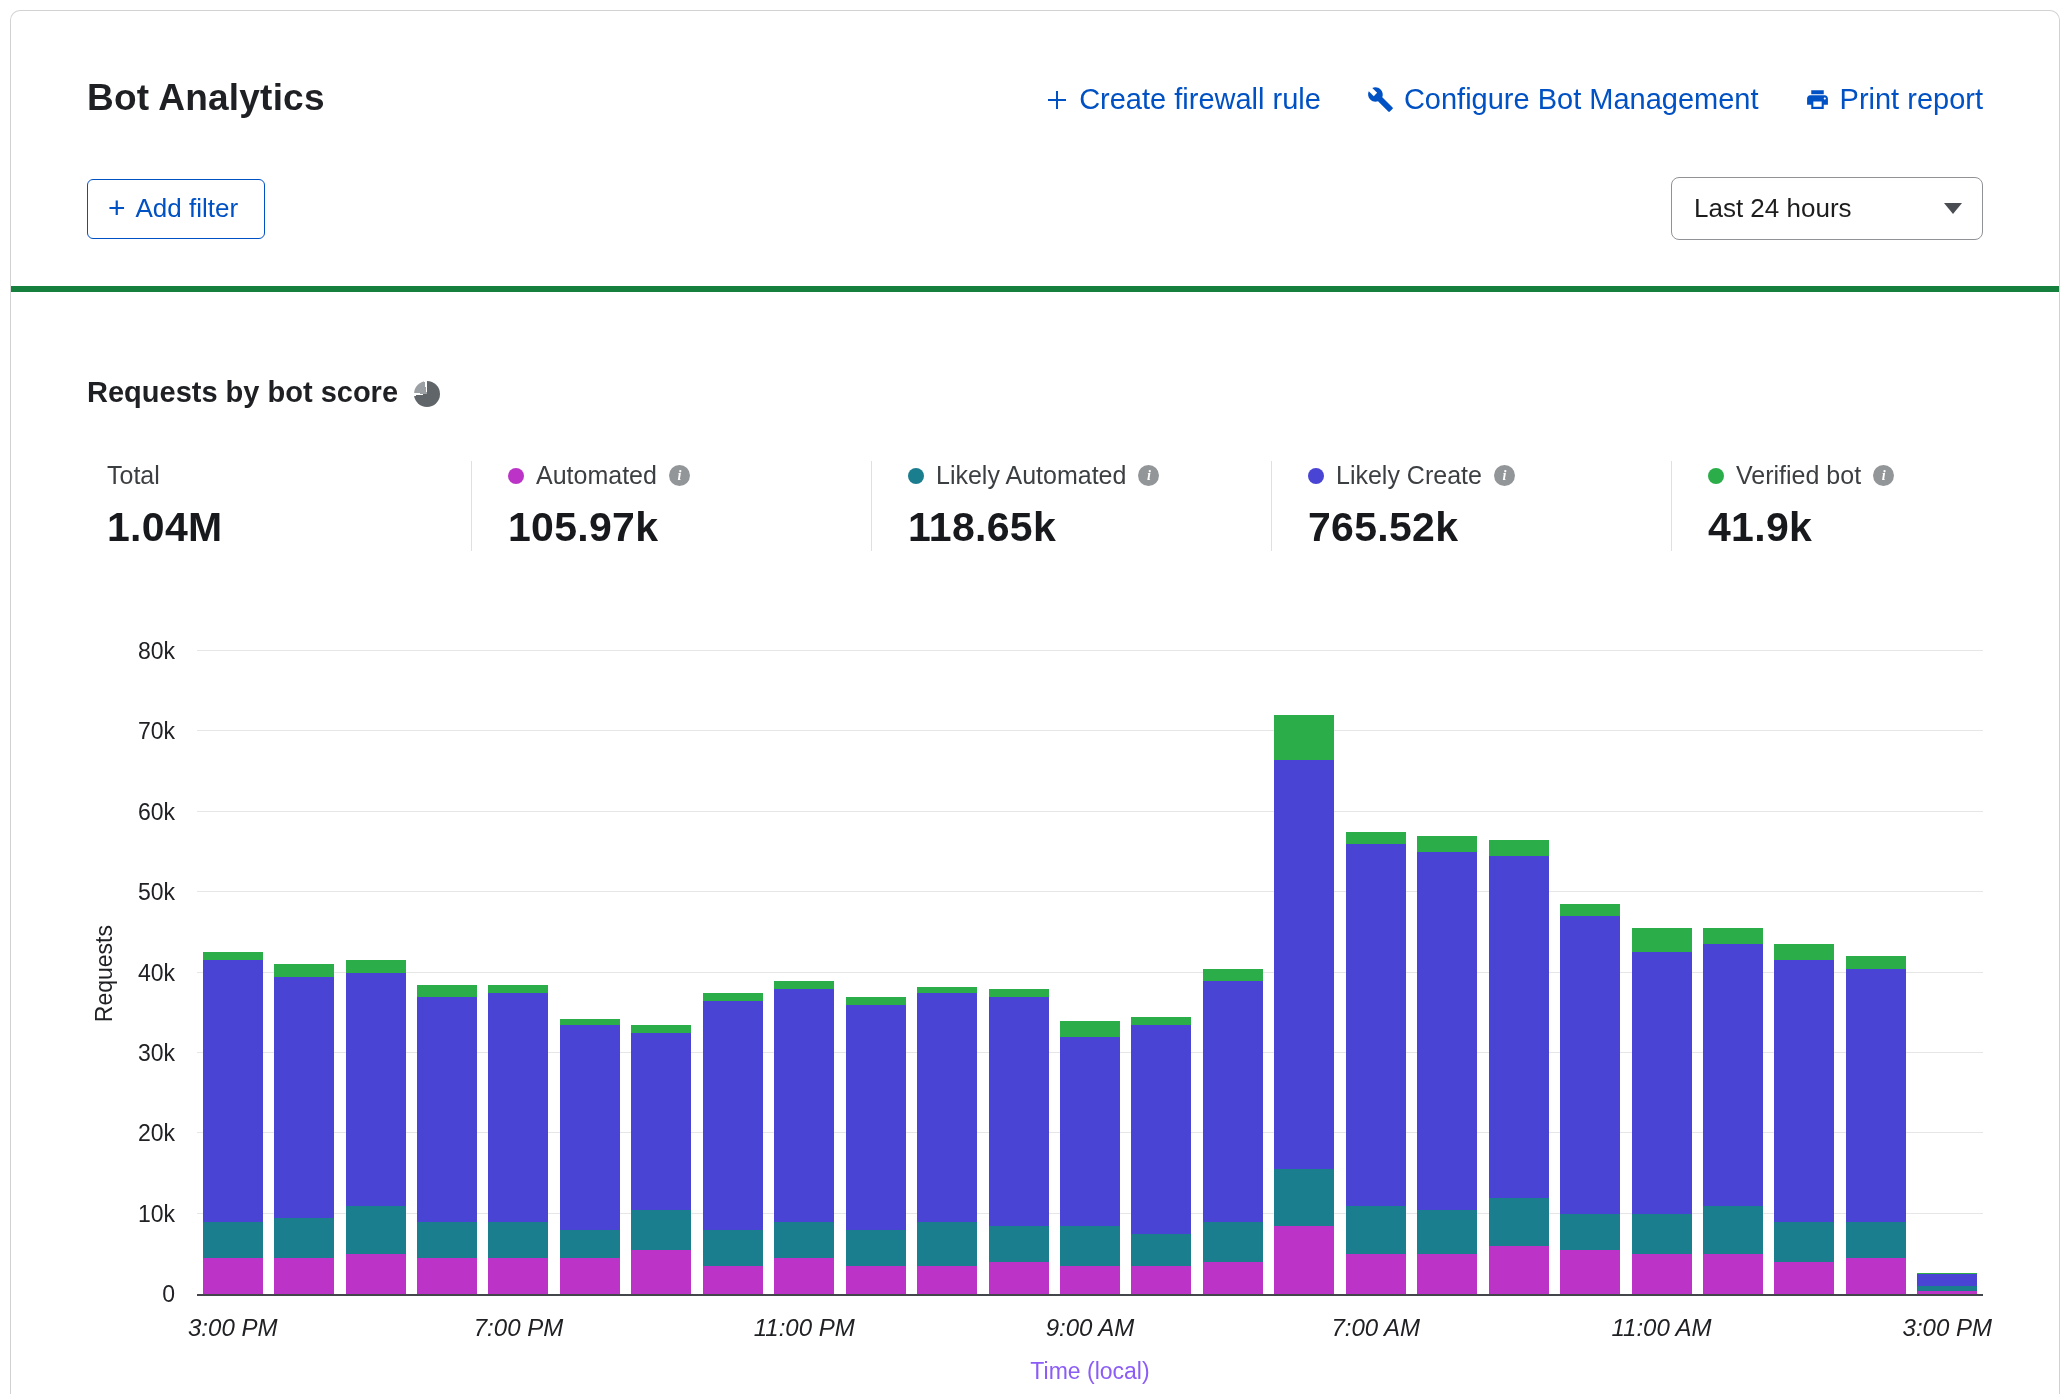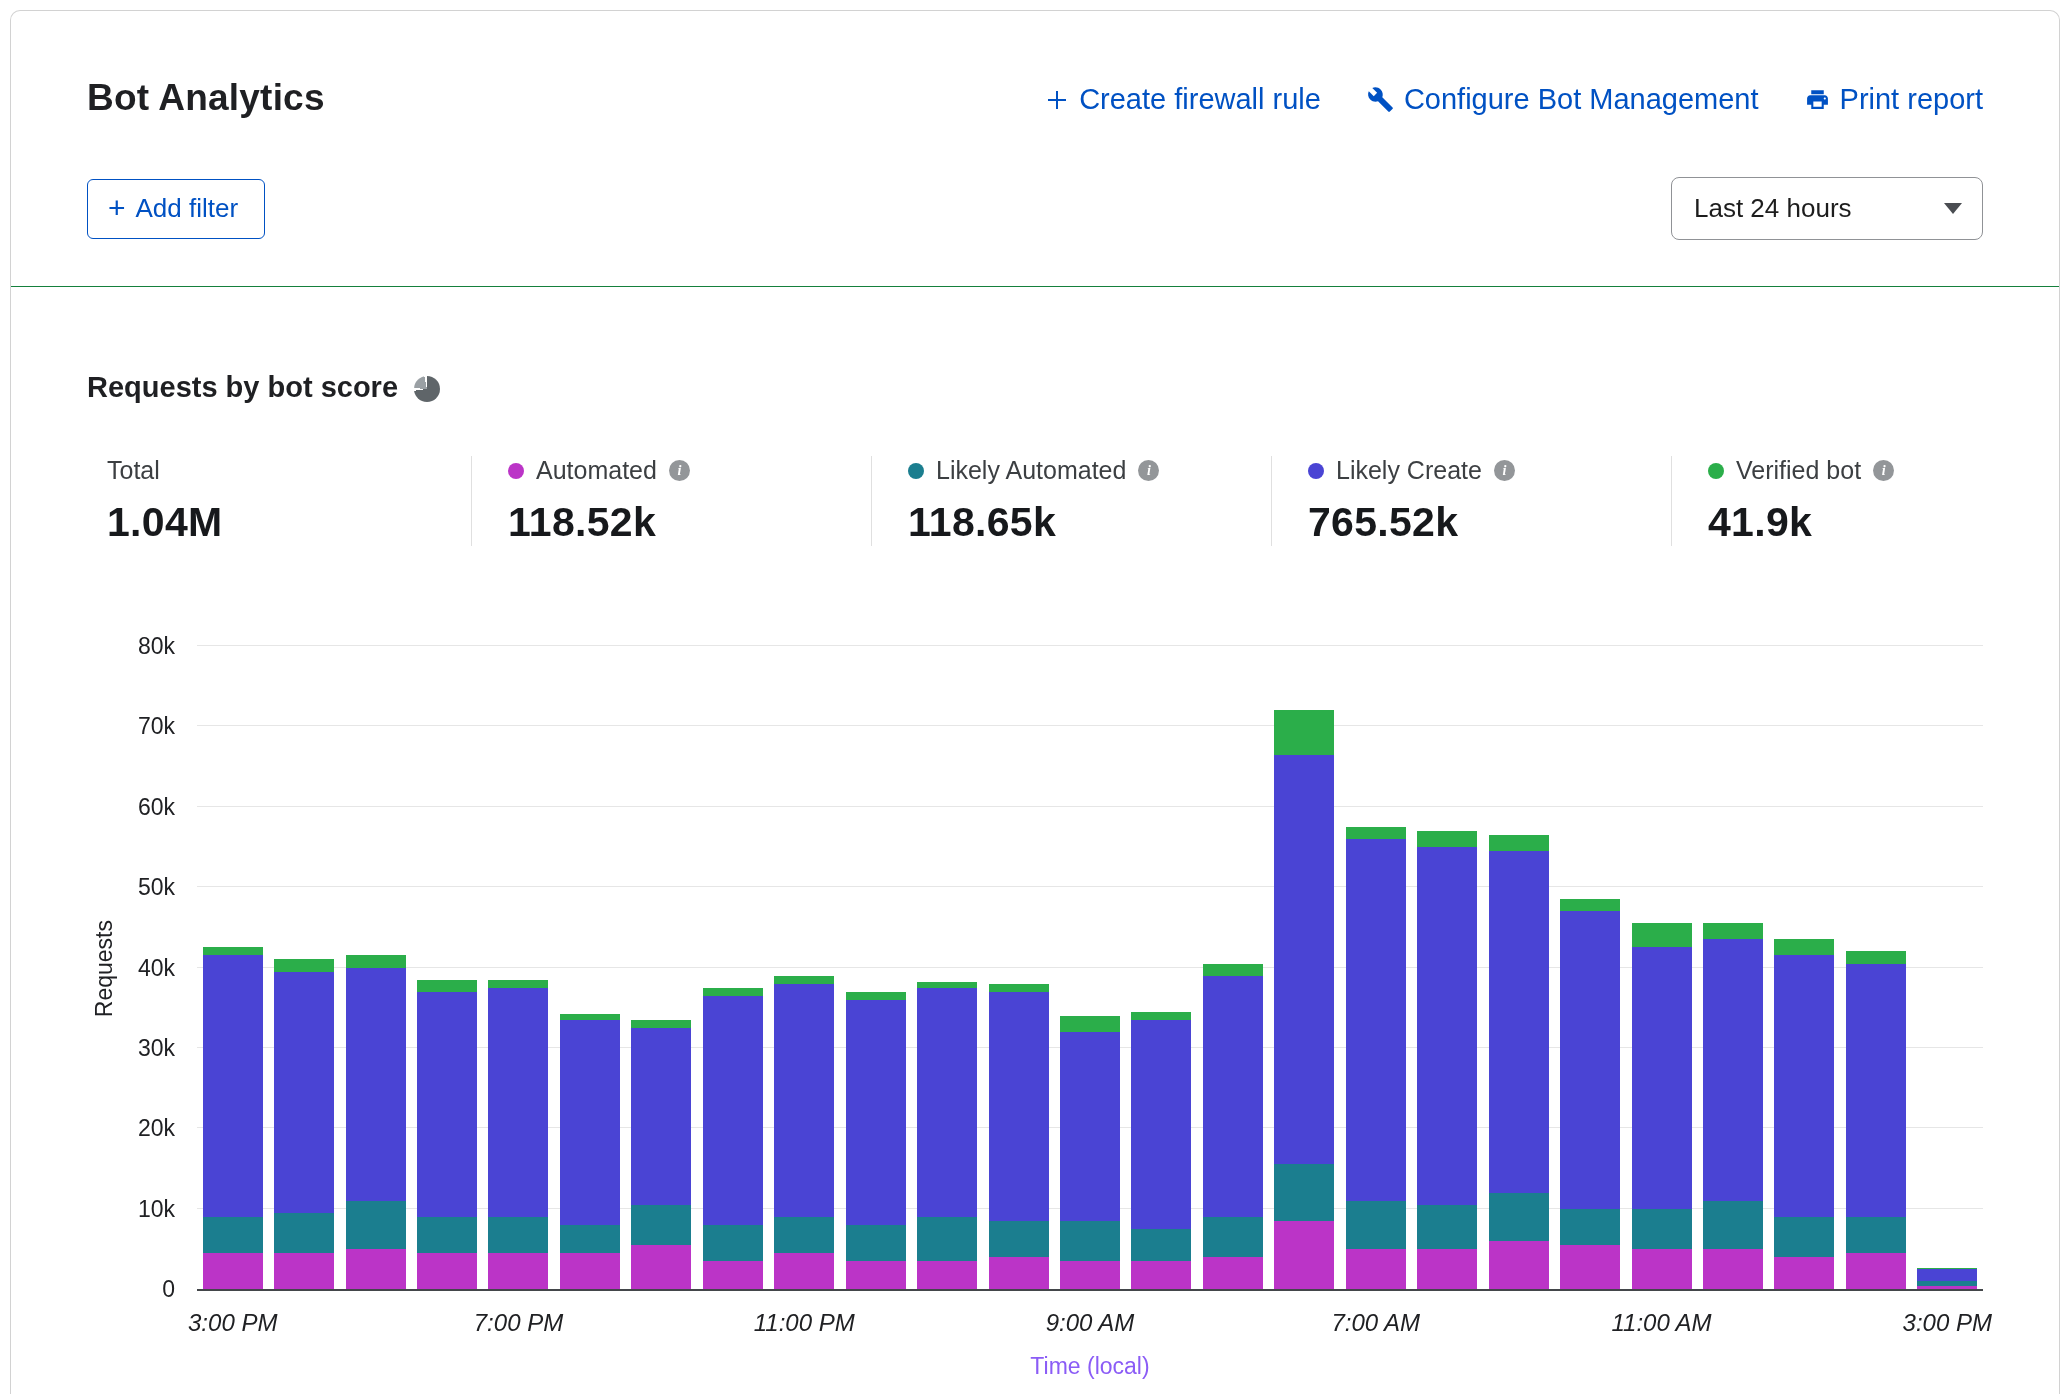--- a/index.html
+++ b/index.html
@@ -7,21 +7,21 @@
   body {
     width: 2070px; height: 1394px; overflow: hidden;
     background:#fff; color:#1d1d1d;
     font-family:"Liberation Sans", sans-serif;
   }
   .frame {
     margin:10px 10px 0; border:1px solid #d2d2d2; border-bottom:none;
     border-radius:10px 10px 0 0; min-height:1384px; background:#fff;
   }
   
-  .top-card { padding:66px 76px 46px; border-bottom:1px solid #15803d; }
+  .top-card { padding:66px 76px 46px; border-bottom:6px solid #15803d; }
   .header-row { display:flex; justify-content:space-between; align-items:flex-start; }
   .page-title { margin:0; font-size:37px; font-weight:700; color:#1f2023; letter-spacing:0.2px; }
   .actions { display:flex; align-items:center; gap:46px; margin-top:6px; }
   .action-link { display:flex; align-items:center; gap:10px; color:#0051c3; font-size:29px; text-decoration:none; cursor:pointer; }
   .action-link svg { display:block; }
   .filter-row { display:flex; justify-content:space-between; align-items:center; margin-top:58px; }
   .add-filter-btn {
     display:flex; align-items:center; gap:10px;
     background:#fff; border:1px solid #0051c3; color:#0051c3;
     font-size:26px; padding:13px 26px 14px 20px; border-radius:6px;
@@ -131,21 +131,21 @@
             <span>Total</span>
           </div>
           <div class="stat-value">1.04M</div>
         </div>
         <div class="stat stat-1">
           <div class="stat-label-row">
             <span class="legend-dot" style="background: rgb(187, 52, 199);"></span>
             <span>Automated</span>
             <span class="info-icon">i</span>
           </div>
-          <div class="stat-value">118.52k</div>
+          <div class="stat-value">105.97k</div>
         </div>
         <div class="stat stat-2">
           <div class="stat-label-row">
             <span class="legend-dot" style="background: rgb(27, 126, 143);"></span>
             <span>Likely Automated</span>
             <span class="info-icon">i</span>
           </div>
           <div class="stat-value">118.65k</div>
         </div>
         <div class="stat stat-3">

